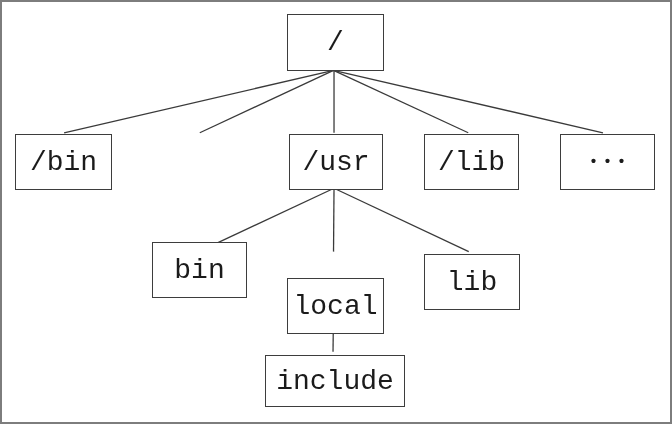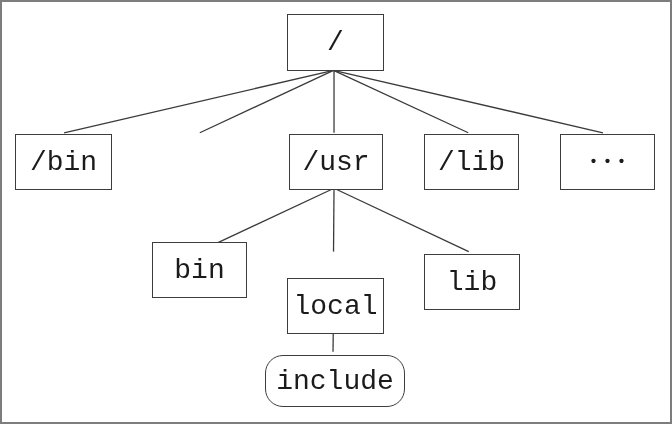--- a/index.html
+++ b/index.html
@@ -42,21 +42,21 @@
   }
   .node-root    { left: 285px; top: 12px;  width: 97px;  height: 57px; }
   .node-bin     { left: 13px;  top: 132px; width: 97px;  height: 56px; align-items: center; }
   .node-sbin    { left: 151px; top: 132px; width: 95px;  height: 56px; }
   .node-usr     { left: 287px; top: 132px; width: 94px;  height: 56px; }
   .node-lib     { left: 422px; top: 132px; width: 95px;  height: 56px; }
   .node-more    { left: 558px; top: 132px; width: 95px;  height: 56px; }
   .node-usr-bin   { left: 150px; top: 240px; width: 95px; height: 56px; }
   .node-usr-local { left: 285px; top: 252px; width: 97px; height: 56px; margin-top: 24px; }
   .node-usr-lib   { left: 422px; top: 252px; width: 96px; height: 56px; align-items: center; }
-  .node-include   { left: 263px; top: 353px; width: 140px; height: 52px; border-radius: 18px; }
+  .node-include   { left: 263px; top: 353px; width: 140px; height: 52px; }
   .node-more .label-ellipsis {
     font-size: 15px;
     font-weight: bold;
     letter-spacing: 5px;
     padding-left: 5px; 
   }
 </style>
 </head>
 <body>
 

